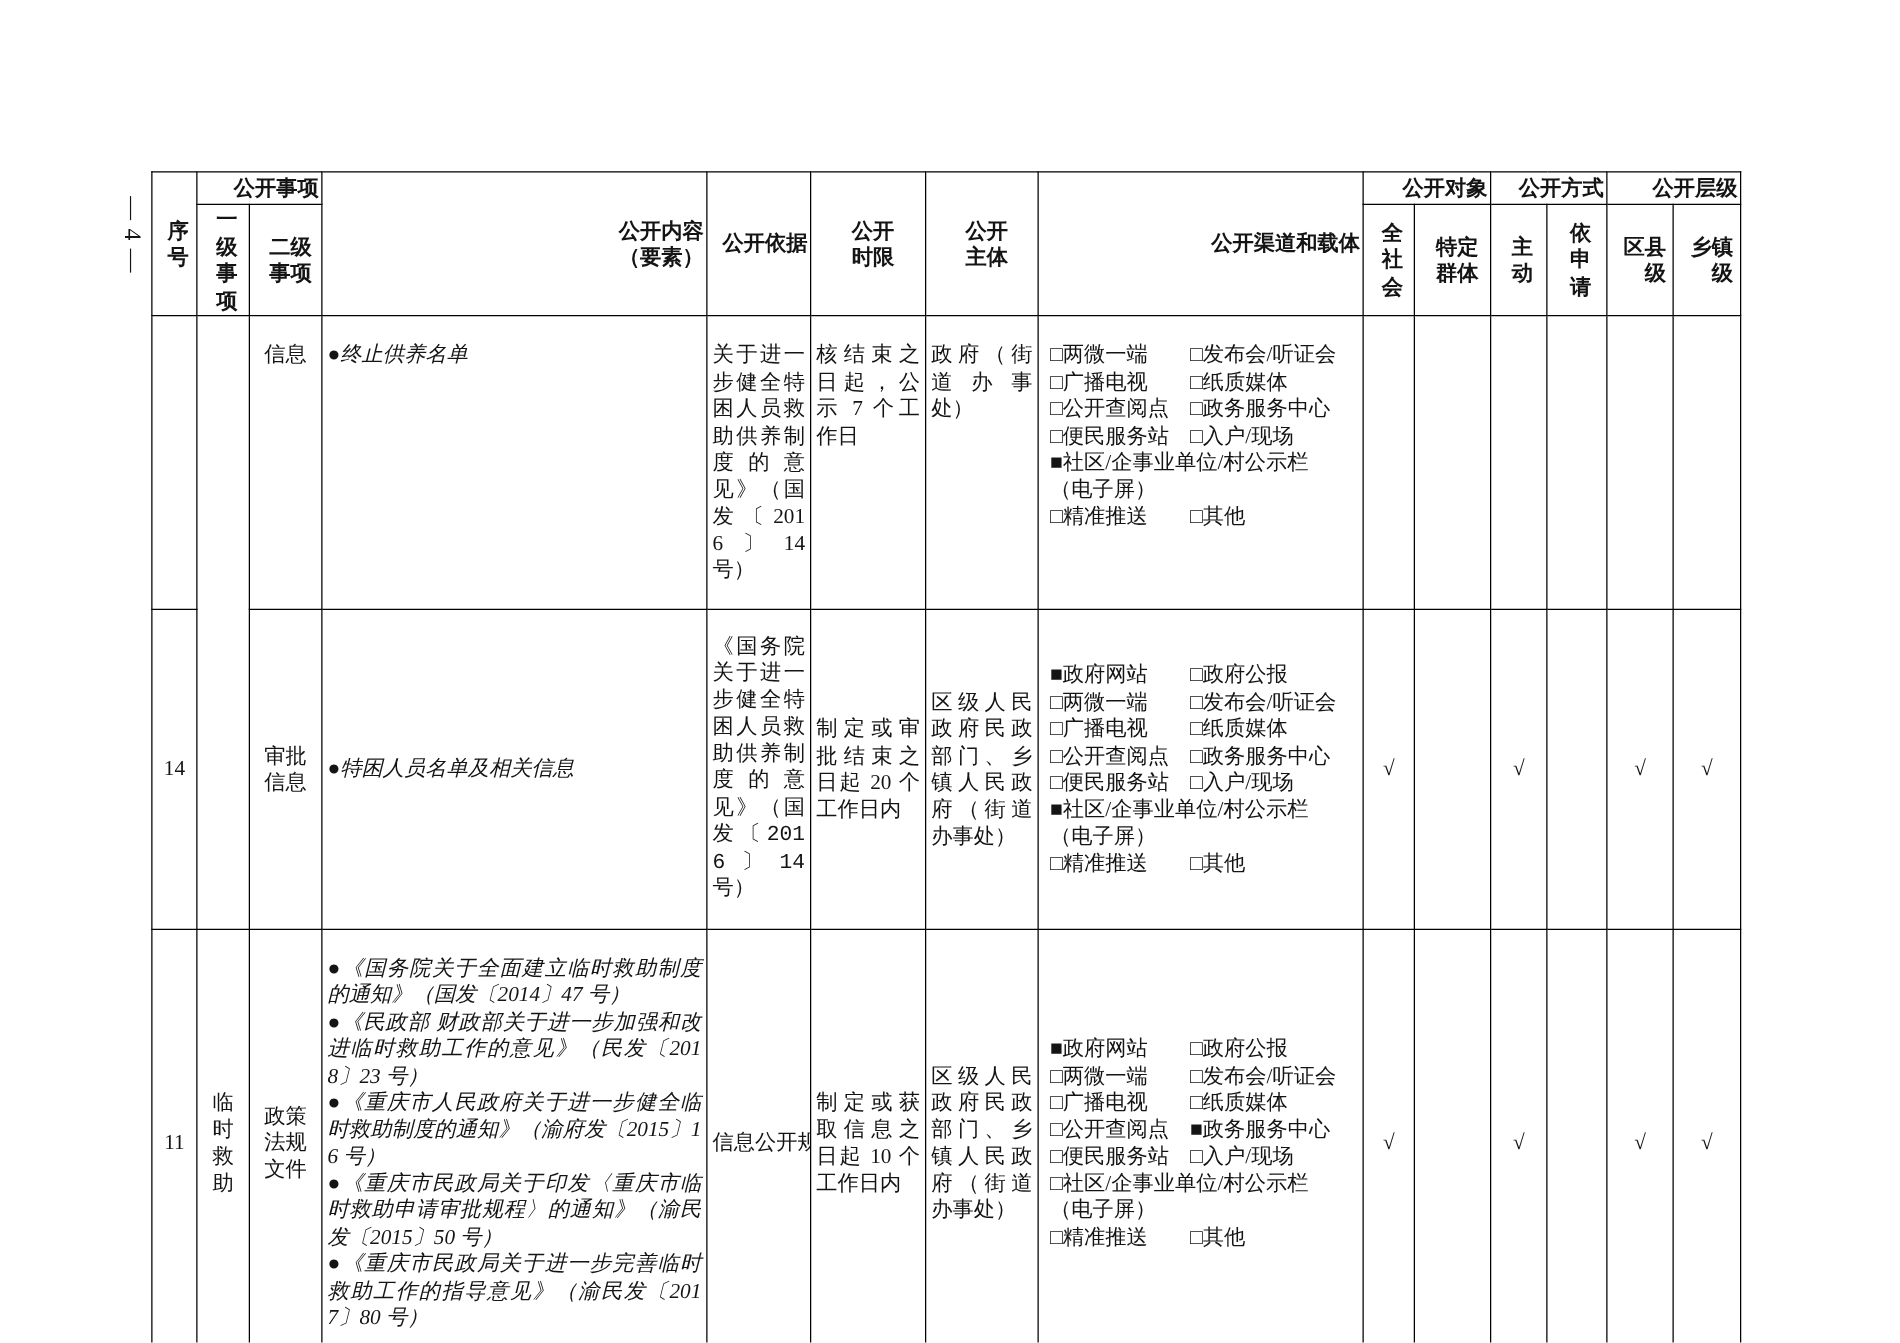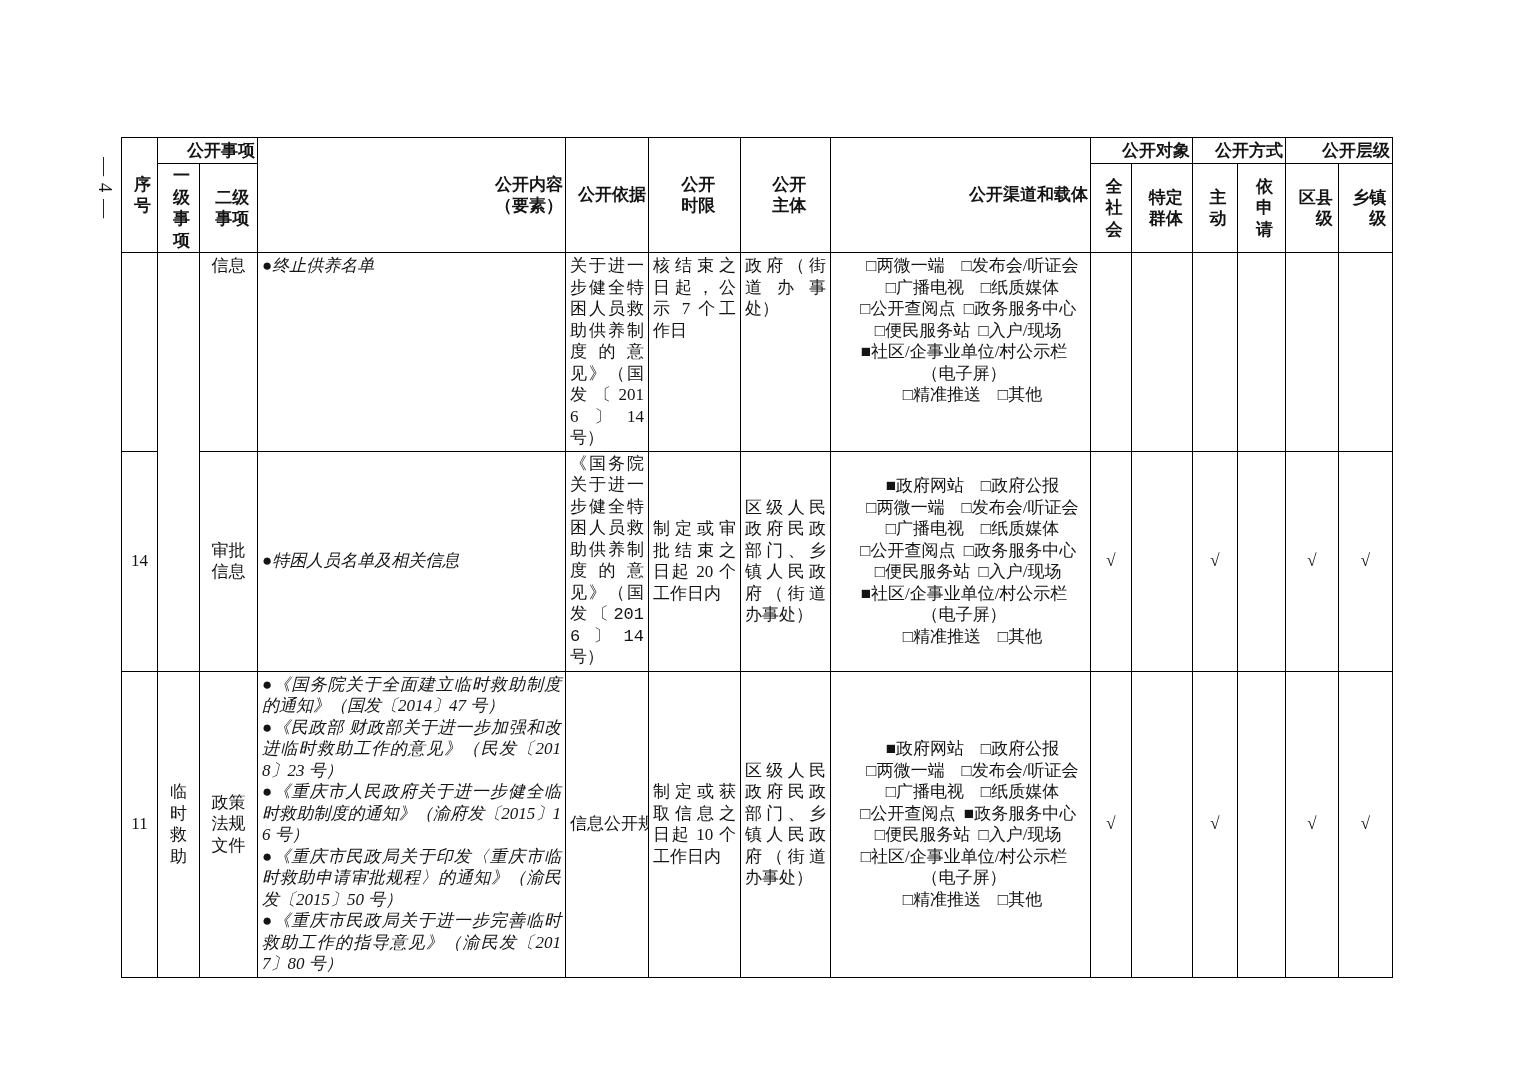--- a/index.html
+++ b/index.html
@@ -22,34 +22,34 @@
     white-space: nowrap;
     font-size: 19px; letter-spacing: 1px;
   }
   table.doc-table {
     position: absolute; left: 121px; top: 137px;
     width: 1271px;
     border-collapse: collapse; table-layout: fixed;
   }
   th, td {
     border: 1px solid #000;
-    padding: 2px 4px;
+    padding: 20px 4px;
     font-size: 17px; line-height: 21.5px;
     overflow: hidden;
   }
   th { font-weight: bold; text-align: right; vertical-align: middle; padding: 1px 2px; }
   thead tr.h0 { height: 26px; }
   thead tr.h1 { height: 80px; }
   .pre { white-space: pre-line; }
   .w1 { width: 1.35em; margin: 0 auto; word-break: break-all; }
   .w2 { width: 2.45em; margin: 0 auto; word-break: break-all; }
   tbody tr.r0 { height: 172px; }
   tbody tr.r1 { height: 193px; }
   tbody tr.r2 { height: 292px; }
-  tbody td { vertical-align: middle; text-align: center; }
+  tbody td { vertical-align: middle; }
   tbody tr.r0 td { vertical-align: top; }
   tbody tr.r1 td.c-basis { vertical-align: top; font-family: Liberation Mono, monospace; }
   tbody tr.r2 td.c-content { vertical-align: top; margin-top: 48px; }
   td.c-seq, td.c-l1, td.c-l2, td.c-mark { text-align: center; }
   td.c-content, td.c-basis, td.c-time, td.c-subject {
     text-align: justify; word-break: break-all;
   }
   tbody tr.r2 td.c-basis { text-align: center; word-break: keep-all; }
   td.c-channels { padding-left: 9px; padding-right: 2px; }
   .ch-line { white-space: nowrap; }

